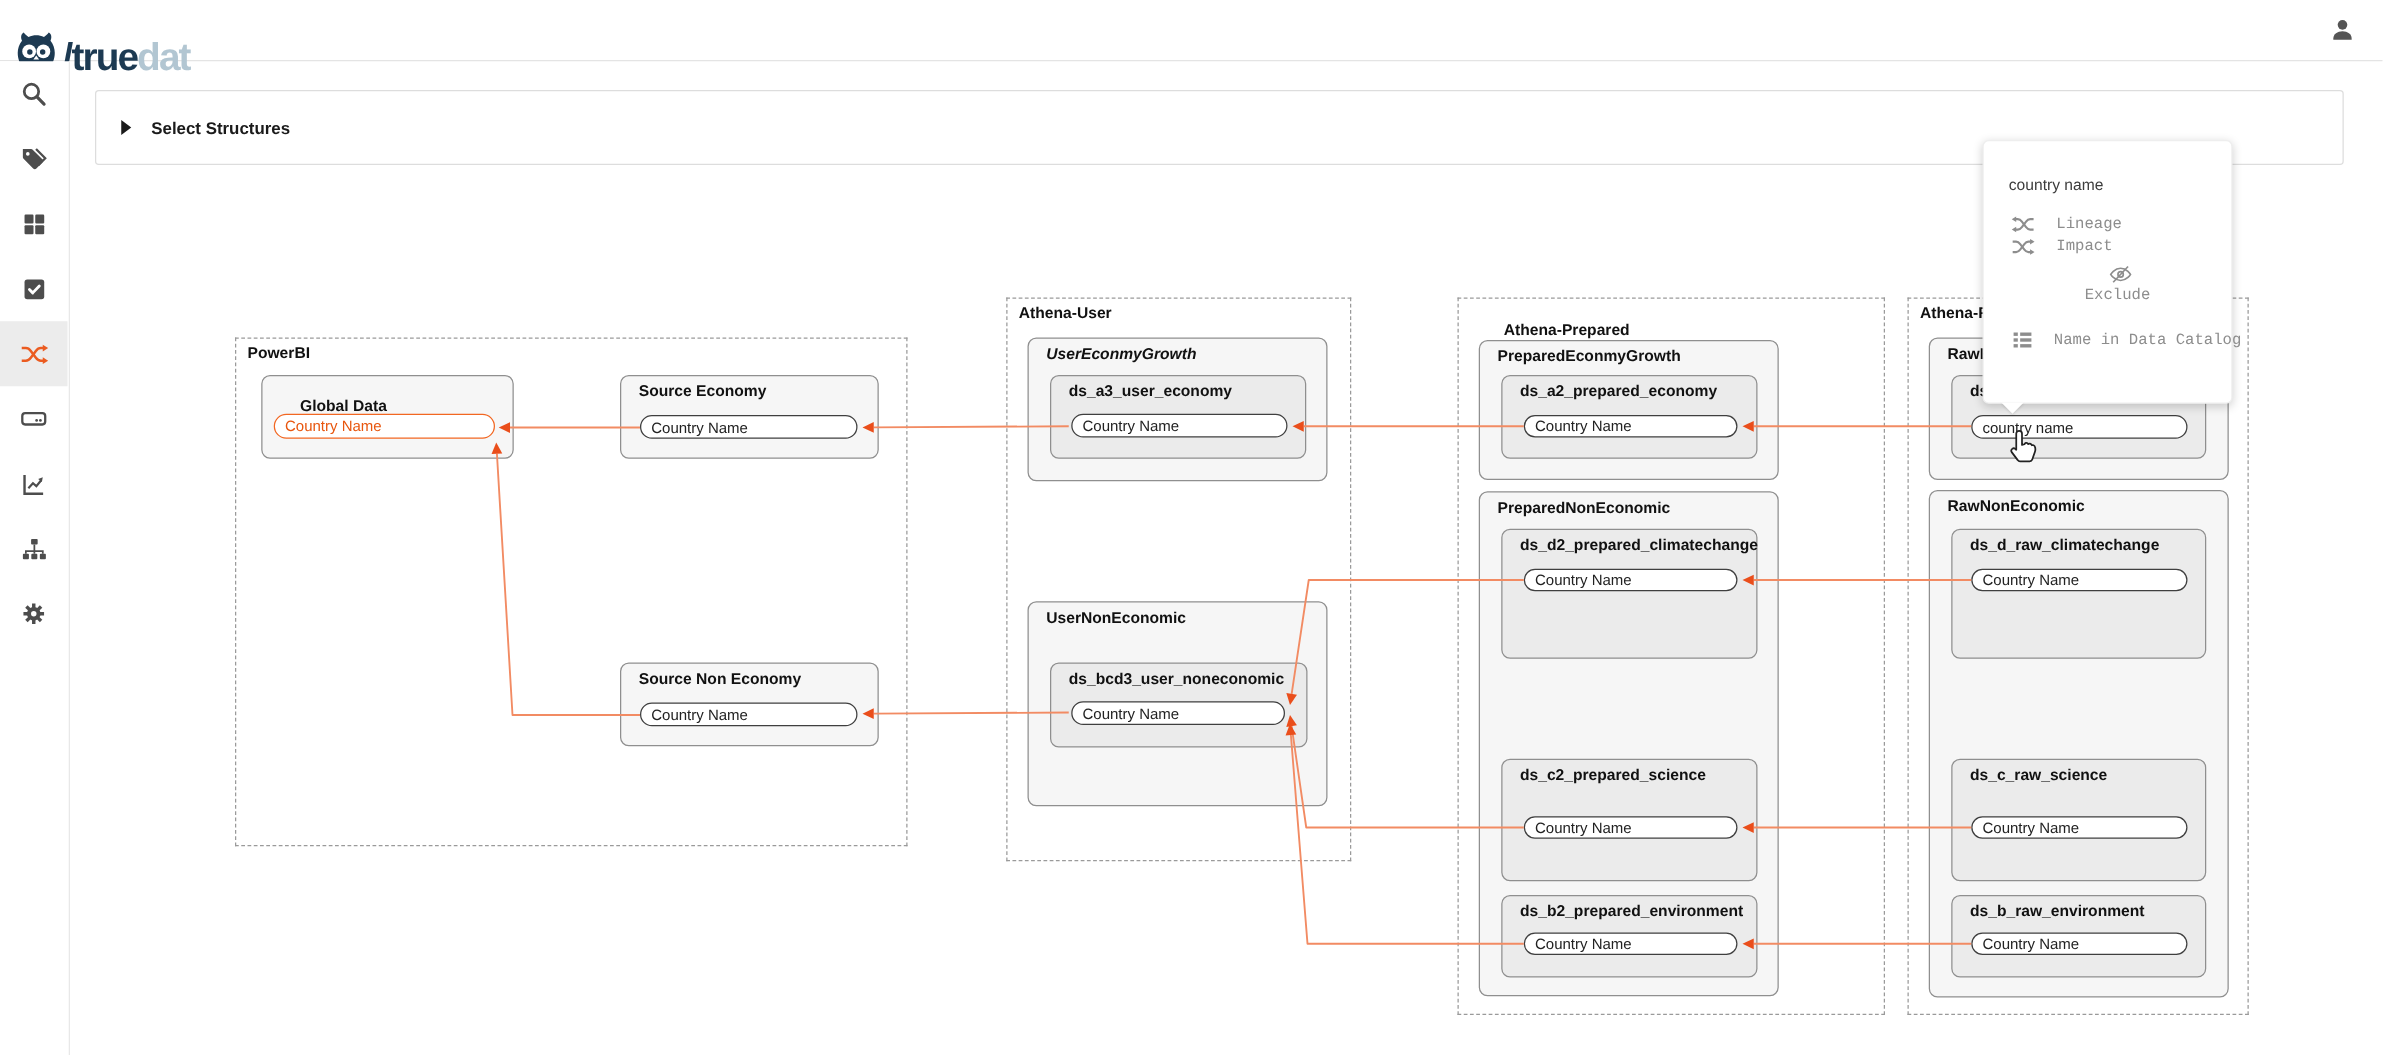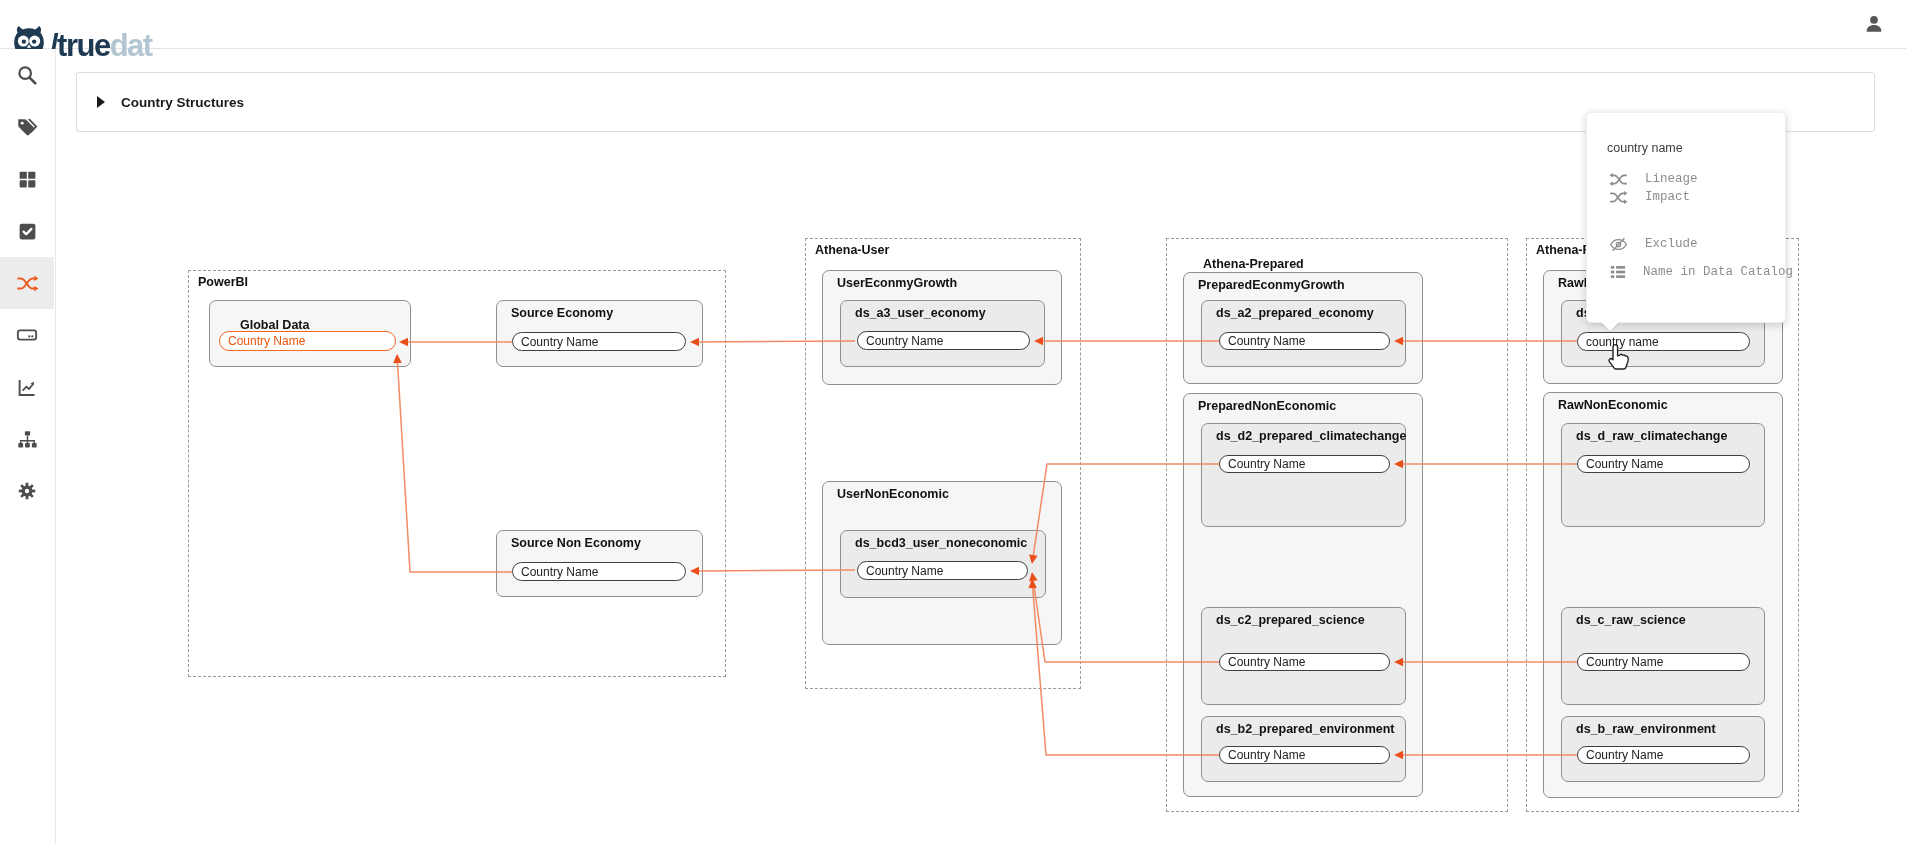--- a/index.html
+++ b/index.html
@@ -174,21 +174,21 @@
           </g>
           <circle cx="12" cy="12" r="6" fill="currentColor"></circle>
           <circle cx="12" cy="12" r="2.4" fill="#fff"></circle>
         </svg>
       </span>
     </div>
   </nav>
 
 <div class="filters">
   <span class="caret"></span>
-  <span class="filters-label">Country Structures</span>
+  <span class="filters-label">Select Structures</span>
 </div>
 
 <div id="diagram">
     <div class="g-group" style="left: 188px; top: 270px; width: 538px; height: 407px;"></div>
     <div class="g-group-label" style="left: 198px; top: 275px;">PowerBI</div>
     <div class="g-box lvl0" style="left: 209px; top: 300px; width: 202px; height: 67px;"></div>
     <div class="g-box-label" style="left: 224px; top: 318px; margin-left: 16px;">Global Data</div>
     <div class="g-pill highlight" style="left: 219px; top: 331px; width: 177px; height: 20px;">
       <span>Country Name</span>
     </div>
@@ -198,21 +198,21 @@
       <span>Country Name</span>
     </div>
     <div class="g-box lvl0" style="left: 496px; top: 530px; width: 207px; height: 67px;"></div>
     <div class="g-box-label" style="left: 511px; top: 536px;">Source Non Economy</div>
     <div class="g-pill" style="left: 512px; top: 562px; width: 174px; height: 19px;">
       <span>Country Name</span>
     </div>
     <div class="g-group" style="left: 805px; top: 238px; width: 276px; height: 451px;"></div>
     <div class="g-group-label" style="left: 815px; top: 243px;">Athena-User</div>
     <div class="g-box lvl0" style="left: 822px; top: 270px; width: 240px; height: 115px;"></div>
-    <div class="g-box-label" style="left: 837px; top: 276px;">UserEconmyGrowth</div>
+    <div class="g-box-label" style="left: 837px; top: 276px; font-style: italic;">UserEconmyGrowth</div>
     <div class="g-box lvl1" style="left: 840px; top: 300px; width: 205px; height: 67px;"></div>
     <div class="g-box-label" style="left: 855px; top: 306px;">ds_a3_user_economy</div>
     <div class="g-pill" style="left: 857px; top: 331px; width: 173px; height: 19px;">
       <span>Country Name</span>
     </div>
     <div class="g-box lvl0" style="left: 822px; top: 481px; width: 240px; height: 164px;"></div>
     <div class="g-box-label" style="left: 837px; top: 487px;">UserNonEconomic</div>
     <div class="g-box lvl1" style="left: 840px; top: 530px; width: 206px; height: 68px;"></div>
     <div class="g-box-label" style="left: 855px; top: 536px;">ds_bcd3_user_noneconomic</div>
     <div class="g-pill" style="left: 857px; top: 561px; width: 171px; height: 19px;">
@@ -332,21 +332,21 @@
               <path d="M1.5 17.5h3.6c1.9 0 3.1-.9 4.3-2.5l4.4-6c1.2-1.6 2.4-2.5 4.3-2.5h2.4"></path>
             </g>
             <g fill="currentColor">
               <path d="M19.8 3.6l4.7 2.9-4.7 2.9z"></path>
               <path d="M19.8 14.6l4.7 2.9-4.7 2.9z"></path>
             </g>
           </svg>
         </span>
         <span class="pi-label">Impact</span>
       </div>
-      <div class="popup-item" style="top: 115px;">
+      <div class="popup-item" style="top: 97px; flex-direction: column;">
         <span class="pi-icon">
           <svg viewBox="0 0 24 24" width="19" height="19">
             <path d="M2 12s3.6-6.2 10-6.2S22 12 22 12s-3.6 6.2-10 6.2S2 12 2 12z" fill="none" stroke="currentColor" stroke-width="1.7"></path>
             <circle cx="12" cy="12" r="2.7" fill="none" stroke="currentColor" stroke-width="1.7"></circle>
             <path d="M4.5 20L19.5 4" stroke="currentColor" stroke-width="1.7"></path>
           </svg>
         </span>
         <span class="pi-label">Exclude</span>
       </div>
       <div class="popup-item" style="top: 143px;">

